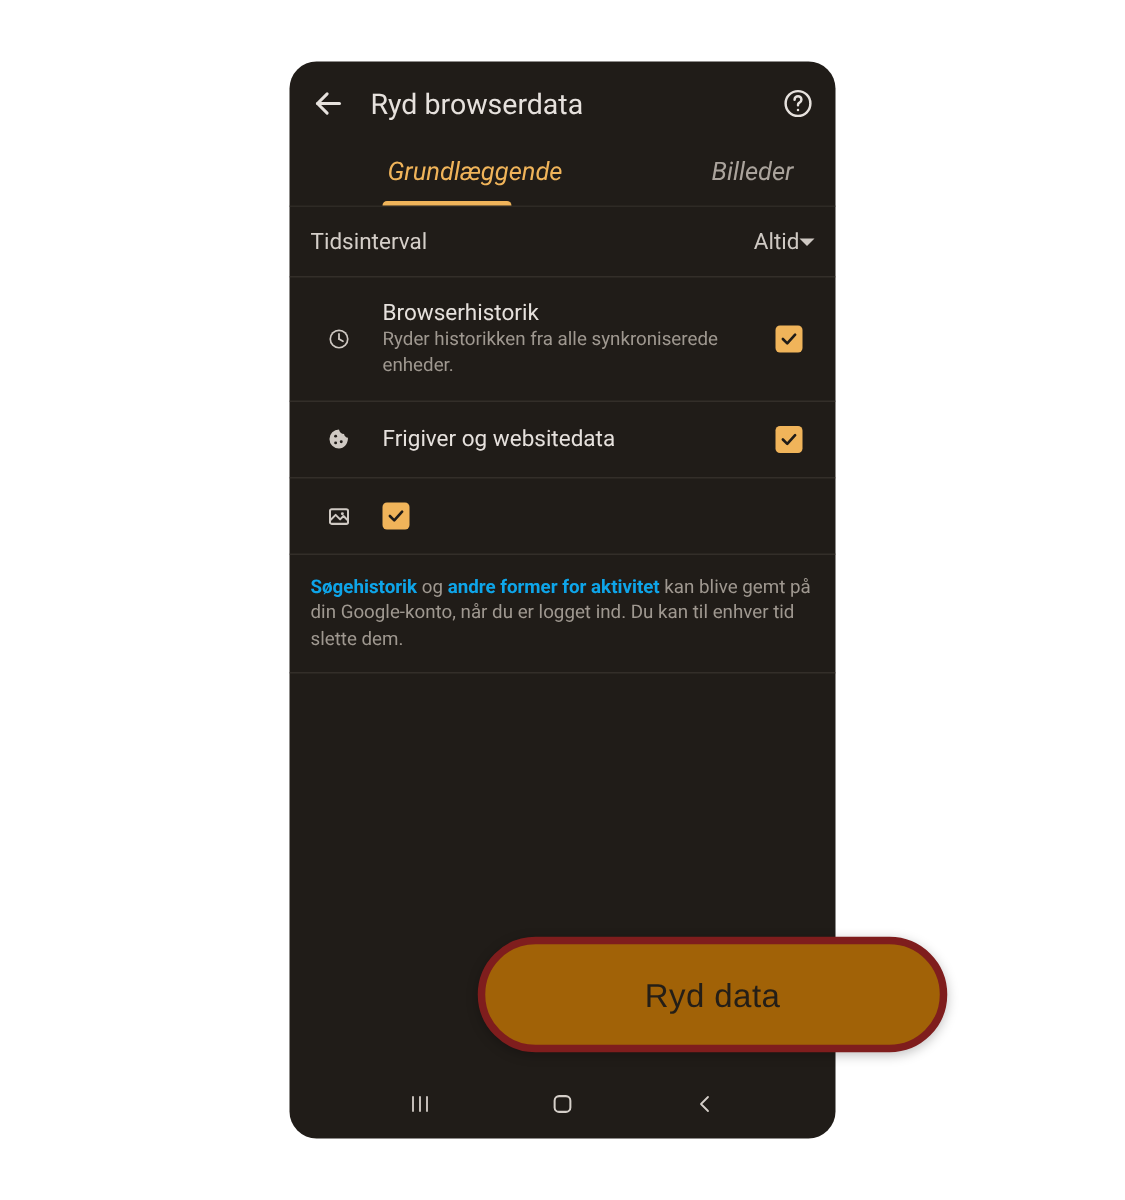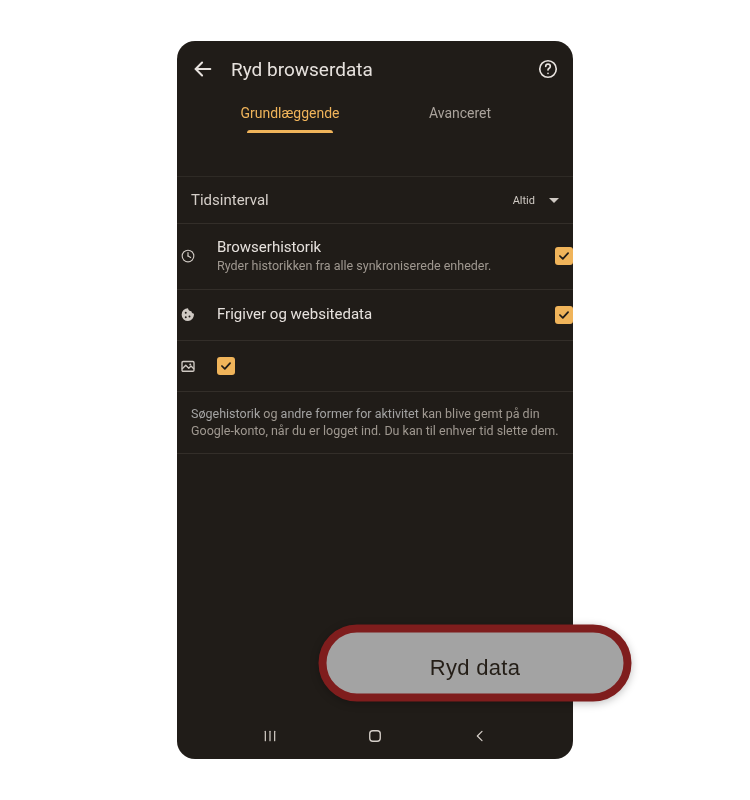--- a/index.html
+++ b/index.html
@@ -10,21 +10,21 @@
     body {
       width: 750px;
       height: 800px;
       background: #ffffff;
       font-family: Roboto, 'Segoe UI', Arial, sans-serif;
       display: flex;
       align-items: center;
       justify-content: center;
     }
     .phone {
-      width: 396px;
+      width: 364px;
       height: 718px;
       background: #201c18;
       border-radius: 18px;
       overflow: hidden;
       position: relative;
       display: flex;
       flex-direction: column;
     }
     .header {
       display: flex;
@@ -53,25 +53,26 @@
       align-items: center;
       justify-content: center;
       cursor: pointer;
     }
     .tabs {
       display: flex;
       padding: 0 28px;
     }
     .tab {
       flex: 1;
-      text-align: center;
+      text-align: right;
       padding: 10px 0 12px 0;
-      font-size: 14px;
+      font-size: 17px;
       cursor: pointer;
       position: relative;
+      font-style: italic;
     }
     .tab.active {
       color: #f0b45a;
     }
     .tab.inactive {
       color: #aaa39c;
     }
     .tab.active::after {
       content: '';
       position: absolute;
@@ -82,49 +83,47 @@
       height: 3px;
       background: #f0b45a;
       border-radius: 3px 3px 0 0;
     }
     .time-range {
       display: flex;
       align-items: center;
       justify-content: space-between;
       padding: 14px 14px 14px 14px;
       border-top: 1px solid #2e2a25;
-      margin-top: 43px;
     }
     .time-range-label {
       color: #d5cfc9;
       font-size: 15px;
     }
     .time-range-value {
       color: #cfc9c3;
-      font-size: 11px;
-      display: flex;
-      align-items: center;
-      gap: 14px;
+      font-size: 15px;
+      display: flex;
+      align-items: center;
       cursor: pointer;
     }
     .dropdown-arrow {
       width: 0;
       height: 0;
       border-left: 5px solid transparent;
       border-right: 5px solid transparent;
       border-top: 5px solid #cfc9c3;
     }
     .list {
       display: flex;
       flex-direction: column;
     }
     .list-item {
       display: flex;
       align-items: center;
-      padding: 14px 0;
+      padding: 14px 22px;
       gap: 18px;
       border-top: 1px solid #332e29;
       cursor: pointer;
     }
     .item-icon {
       width: 22px;
       height: 22px;
       flex-shrink: 0;
       display: flex;
       align-items: center;
@@ -159,37 +158,38 @@
       height: 14px;
     }
     .info-block {
       padding: 13px 14px;
       border-top: 1px solid #332e29;
       color: #9f9890;
       font-size: 12.5px;
       line-height: 1.4;
     }
     .info-block .link {
-      color: #a3a3a3;
+      color: #0ea5e9;
+      font-weight: bold;
     }
     .spacer {
       flex: 1;
       border-top: 1px solid #332e29;
     }
     .clear-button {
       position: absolute;
       bottom: 60px;
       right: -38px;
-      background: #a3a3a3;
+      background: #a16207;
       color: #241e17;
       font-size: 22px;
       font-weight: 400;
       padding: 22px 44px;
       border-radius: 999px;
-      border: 8px solid #7f1d1d;
+      border: 5px solid #7f1d1d;
       cursor: pointer;
       box-shadow: 0 2px 8px rgba(0,0,0,0.25);
       letter-spacing: 0.3px;
     }
     .nav-bar {
       display: flex;
       justify-content: space-around;
       align-items: center;
       padding: 10px 40px 12px 40px;
     }
@@ -219,21 +219,21 @@
       <svg viewBox="0 0 24 24" width="22" height="22" fill="none" stroke="#e6e1dd" stroke-width="1.8">
         <circle cx="12" cy="12" r="9"></circle>
         <path d="M9.5 9.2a2.5 2.5 0 0 1 5 0c0 1.4-1.3 2-2 2.6-.4.4-.5.8-.5 1.4" stroke-linecap="round"></path>
         <circle cx="12" cy="16.8" r="0.9" fill="#e6e1dd" stroke="none"></circle>
       </svg>
     </div>
   </div>
 
   <div class="tabs">
     <div class="tab active">Grundlæggende</div>
-    <div class="tab inactive">Avanceret</div>
+    <div class="tab inactive">Billeder</div>
   </div>
 
   <div class="time-range">
     <div class="time-range-label">Tidsinterval</div>
     <div class="time-range-value">
       <span>Altid</span>
       <span class="dropdown-arrow"></span>
     </div>
   </div>
 

